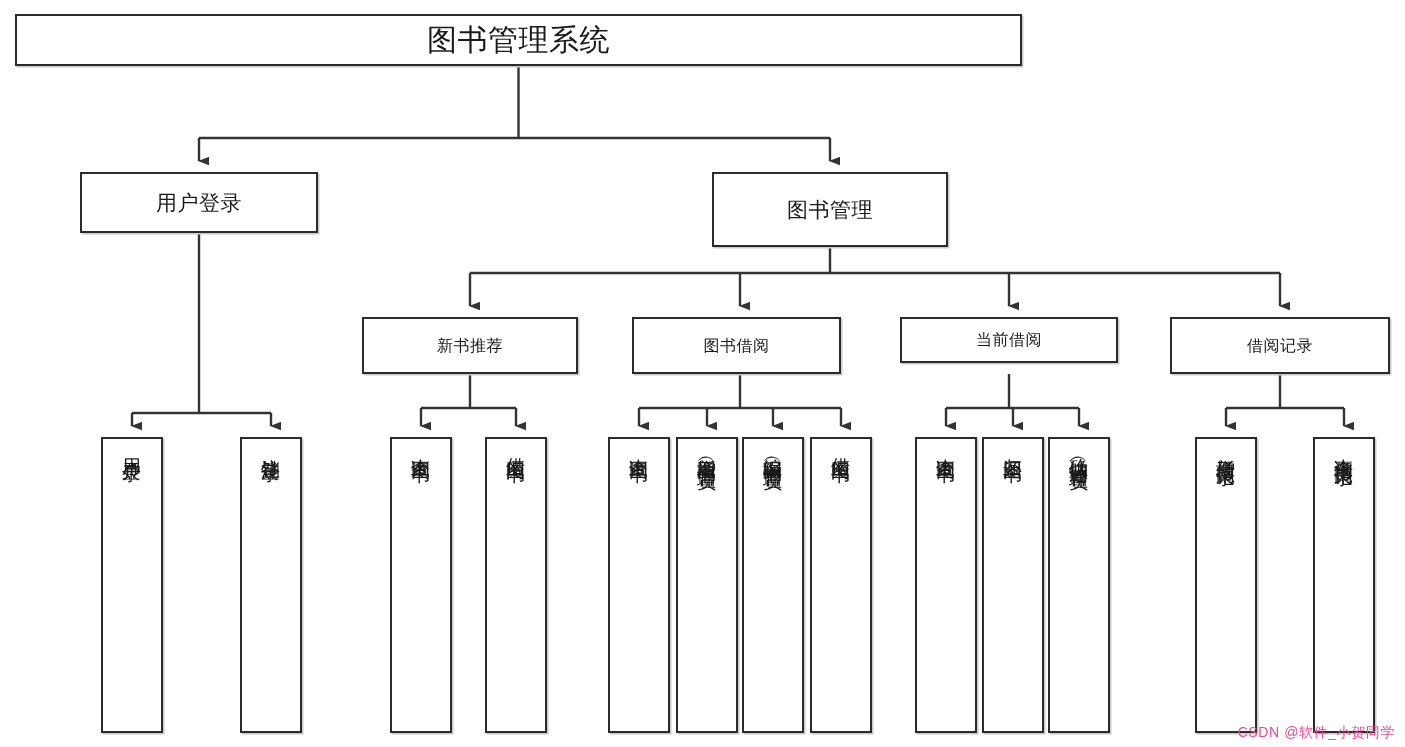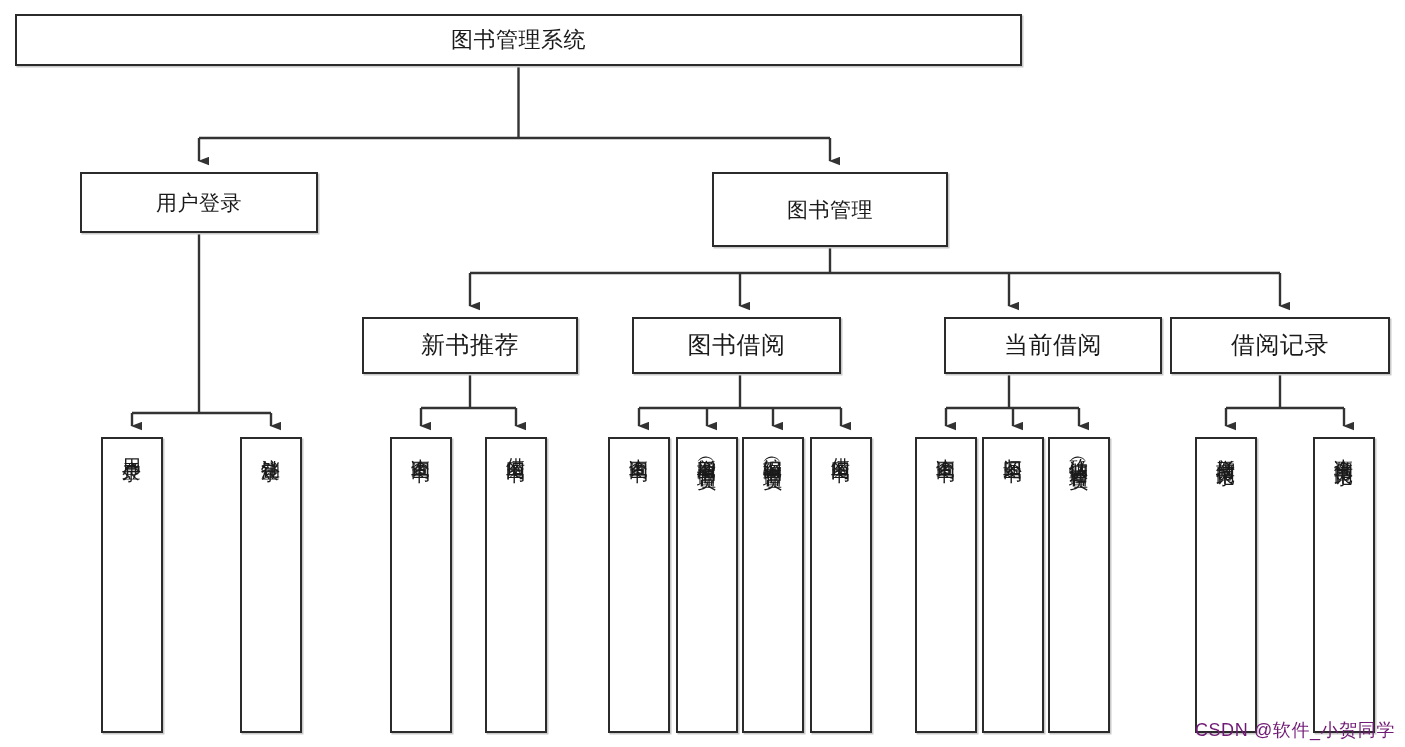--- a/index.html
+++ b/index.html
@@ -50,37 +50,37 @@
     padding-top: 4px;
     align-items: flex-start;
   }
   .node.vertical .label {
     writing-mode: vertical-rl;
     text-orientation: upright;
     letter-spacing: 2px;
     line-height: 1.0;
   }
   .root-node {
-    font-size: 22px;
+    font-size: 30px;
   }
   .level1-node {
     font-size: 21px;
   }
   .level2-node {
-    font-size: 24px;
+    font-size: 16px;
   }
   .leaf-node {
     font-size: 19px;
   }
   #watermark {
     position: absolute;
     right: 10px;
     bottom: 5px;
-    font-size: 18px;
-    color: #701a75;
+    font-size: 14px;
+    color: #ec4899;
     letter-spacing: 0.6px;
     white-space: nowrap;
   }
 </style>
 </head>
 <body>
 
 <div id="diagram-root">
 
   <svg id="edge-layer" viewBox="0 0 1405 747" xmlns="http://www.w3.org/2000/svg">
@@ -135,21 +135,21 @@
       </div>
       <div class="node level1-node horizontal" style="left: 712px; top: 172px; width: 236px; height: 75px;">
         <span class="label">图书管理</span>
       </div>
       <div class="node level2-node horizontal" style="left: 362px; top: 317px; width: 216px; height: 57px;">
         <span class="label">新书推荐</span>
       </div>
       <div class="node level2-node horizontal" style="left: 632px; top: 317px; width: 209px; height: 57px;">
         <span class="label">图书借阅</span>
       </div>
-      <div class="node level2-node horizontal" style="left: 900px; top: 317px; width: 218px; height: 57px; margin-left: 44px;">
+      <div class="node level2-node horizontal" style="left: 900px; top: 317px; width: 218px; height: 46px;">
         <span class="label">当前借阅</span>
       </div>
       <div class="node level2-node horizontal" style="left: 1170px; top: 317px; width: 220px; height: 57px; font-family: Liberation Serif, serif;">
         <span class="label">借阅记录</span>
       </div>
       <div class="node leaf-node vertical" style="left: 101px; top: 437px; width: 62px; height: 296px;">
         <span class="label">用户登录</span>
       </div>
       <div class="node leaf-node vertical" style="left: 240px; top: 437px; width: 62px; height: 296px;">
         <span class="label">注销登录</span>

